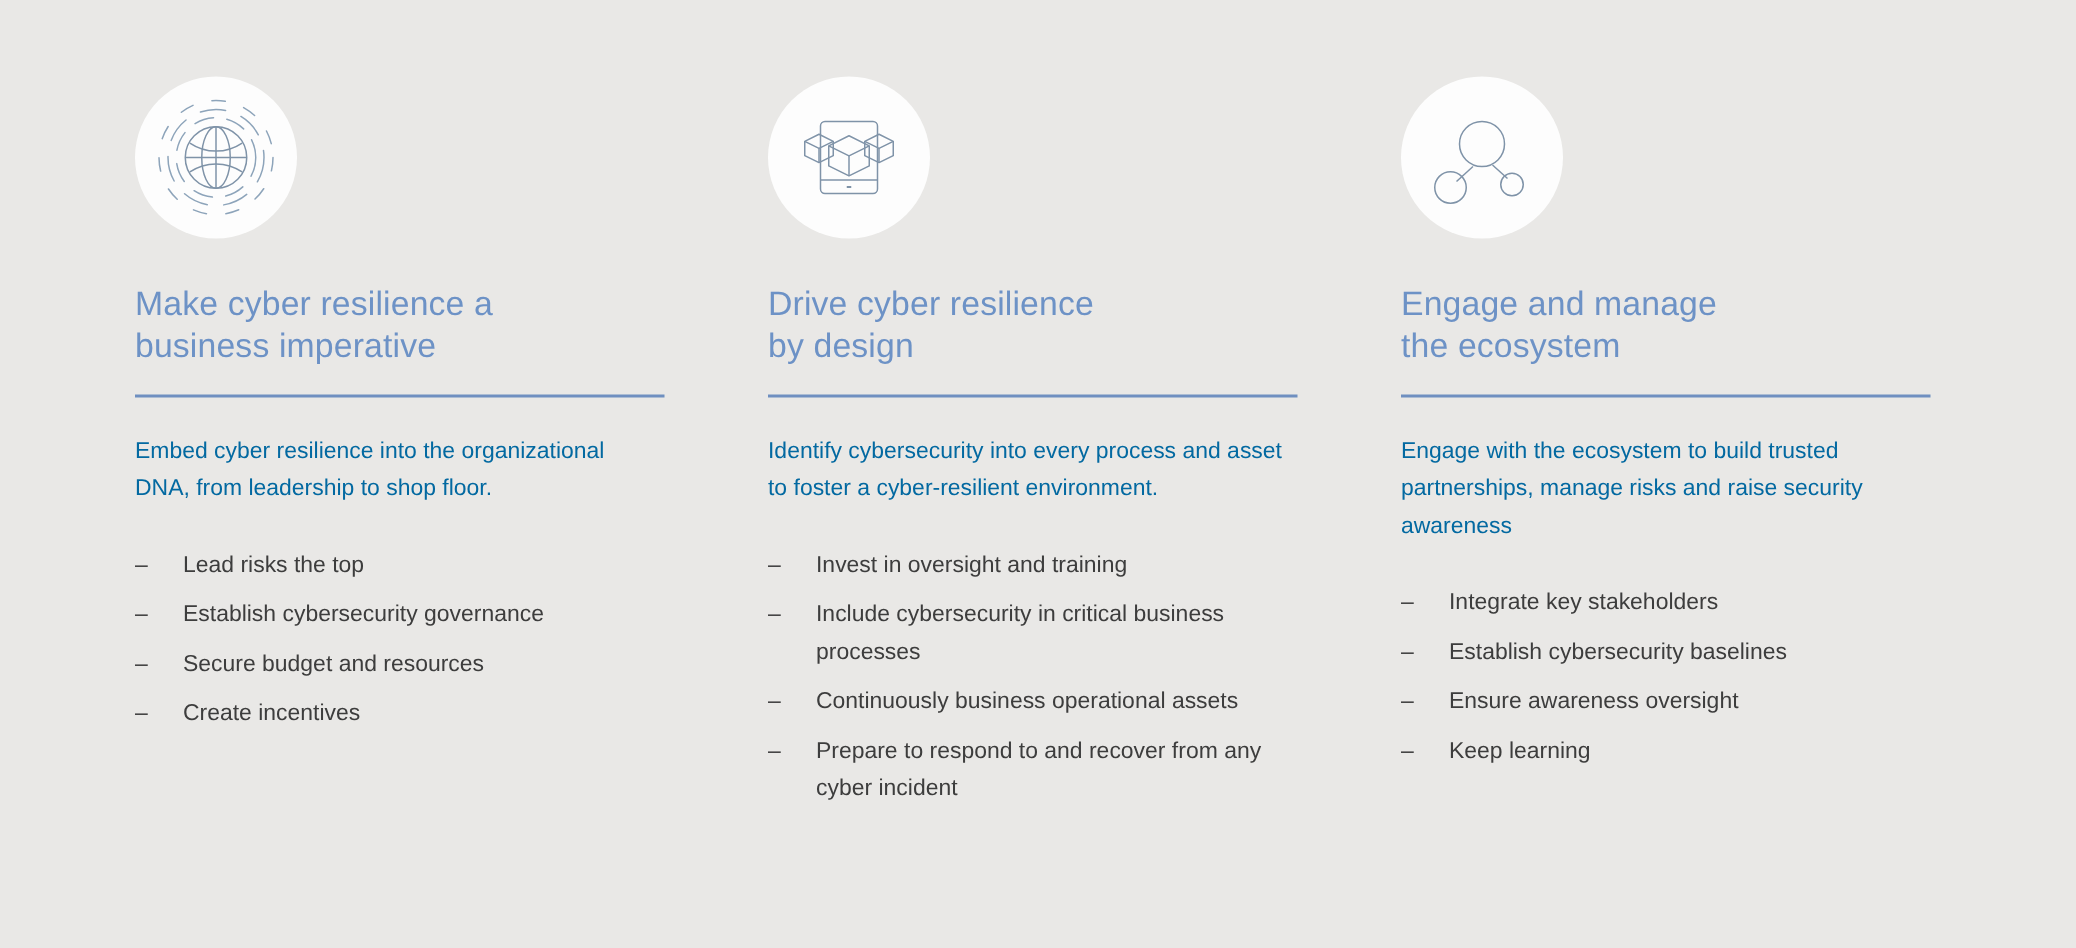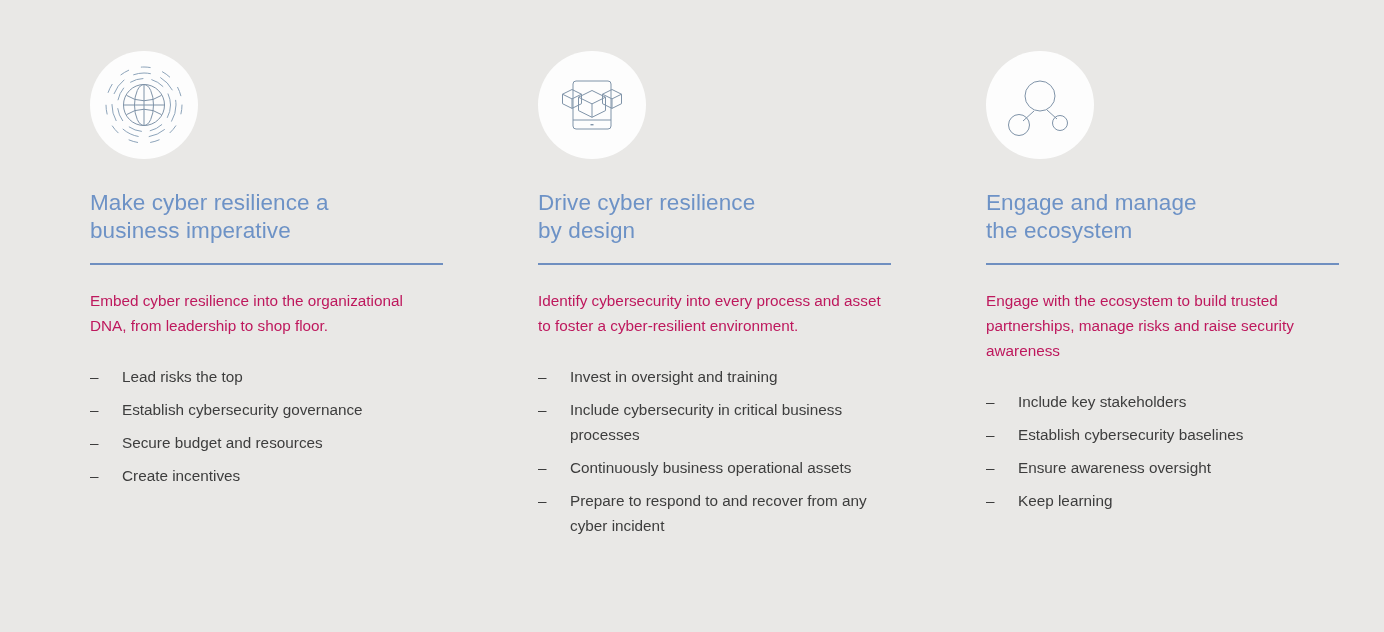--- a/index.html
+++ b/index.html
@@ -15,21 +15,21 @@
   }
   .board {
     position: relative;
     width: 1384px;
     height: 632px;
     box-sizing: border-box;
     padding: 0;
   }
   .columns {
     display: flex;
-    gap: 95px;
+    gap: 69px;
     padding: 51px 0 0 90px;
   }
   .col {
     width: 353px;
     flex: 0 0 353px;
   }
 
   
   .icon-badge {
     width: 108px;
@@ -57,21 +57,21 @@
     height: 2px;
     background: #6f8fc0;
     margin-top: 18px;
     width: 100%;
   }
 
   
   .card-lead {
     font-size: 15.3px;
     line-height: 25px;
-    color: #be185d;
+    color: #0369a1;
     margin: 23px 0 0 0;
     max-width: 345px;
   }
 
   
   .bullets {
     list-style: none;
     margin: 26px 0 0 0;
     padding: 0;
   }
@@ -199,21 +199,21 @@
           </g>
         </svg>
       </div>
       <h2 class="card-title">Engage and manage
 the ecosystem</h2>
       <div class="title-rule"></div>
       <p class="card-lead">Engage with the ecosystem to build trusted partnerships, manage risks and raise security awareness</p>
       <ul class="bullets">
         <li>
           <span class="dash">–</span>
-          <span class="btext">Include key stakeholders</span>
+          <span class="btext">Integrate key stakeholders</span>
         </li>
         <li>
           <span class="dash">–</span>
           <span class="btext">Establish cybersecurity baselines</span>
         </li>
         <li>
           <span class="dash">–</span>
           <span class="btext">Ensure awareness oversight</span>
         </li>
         <li>

